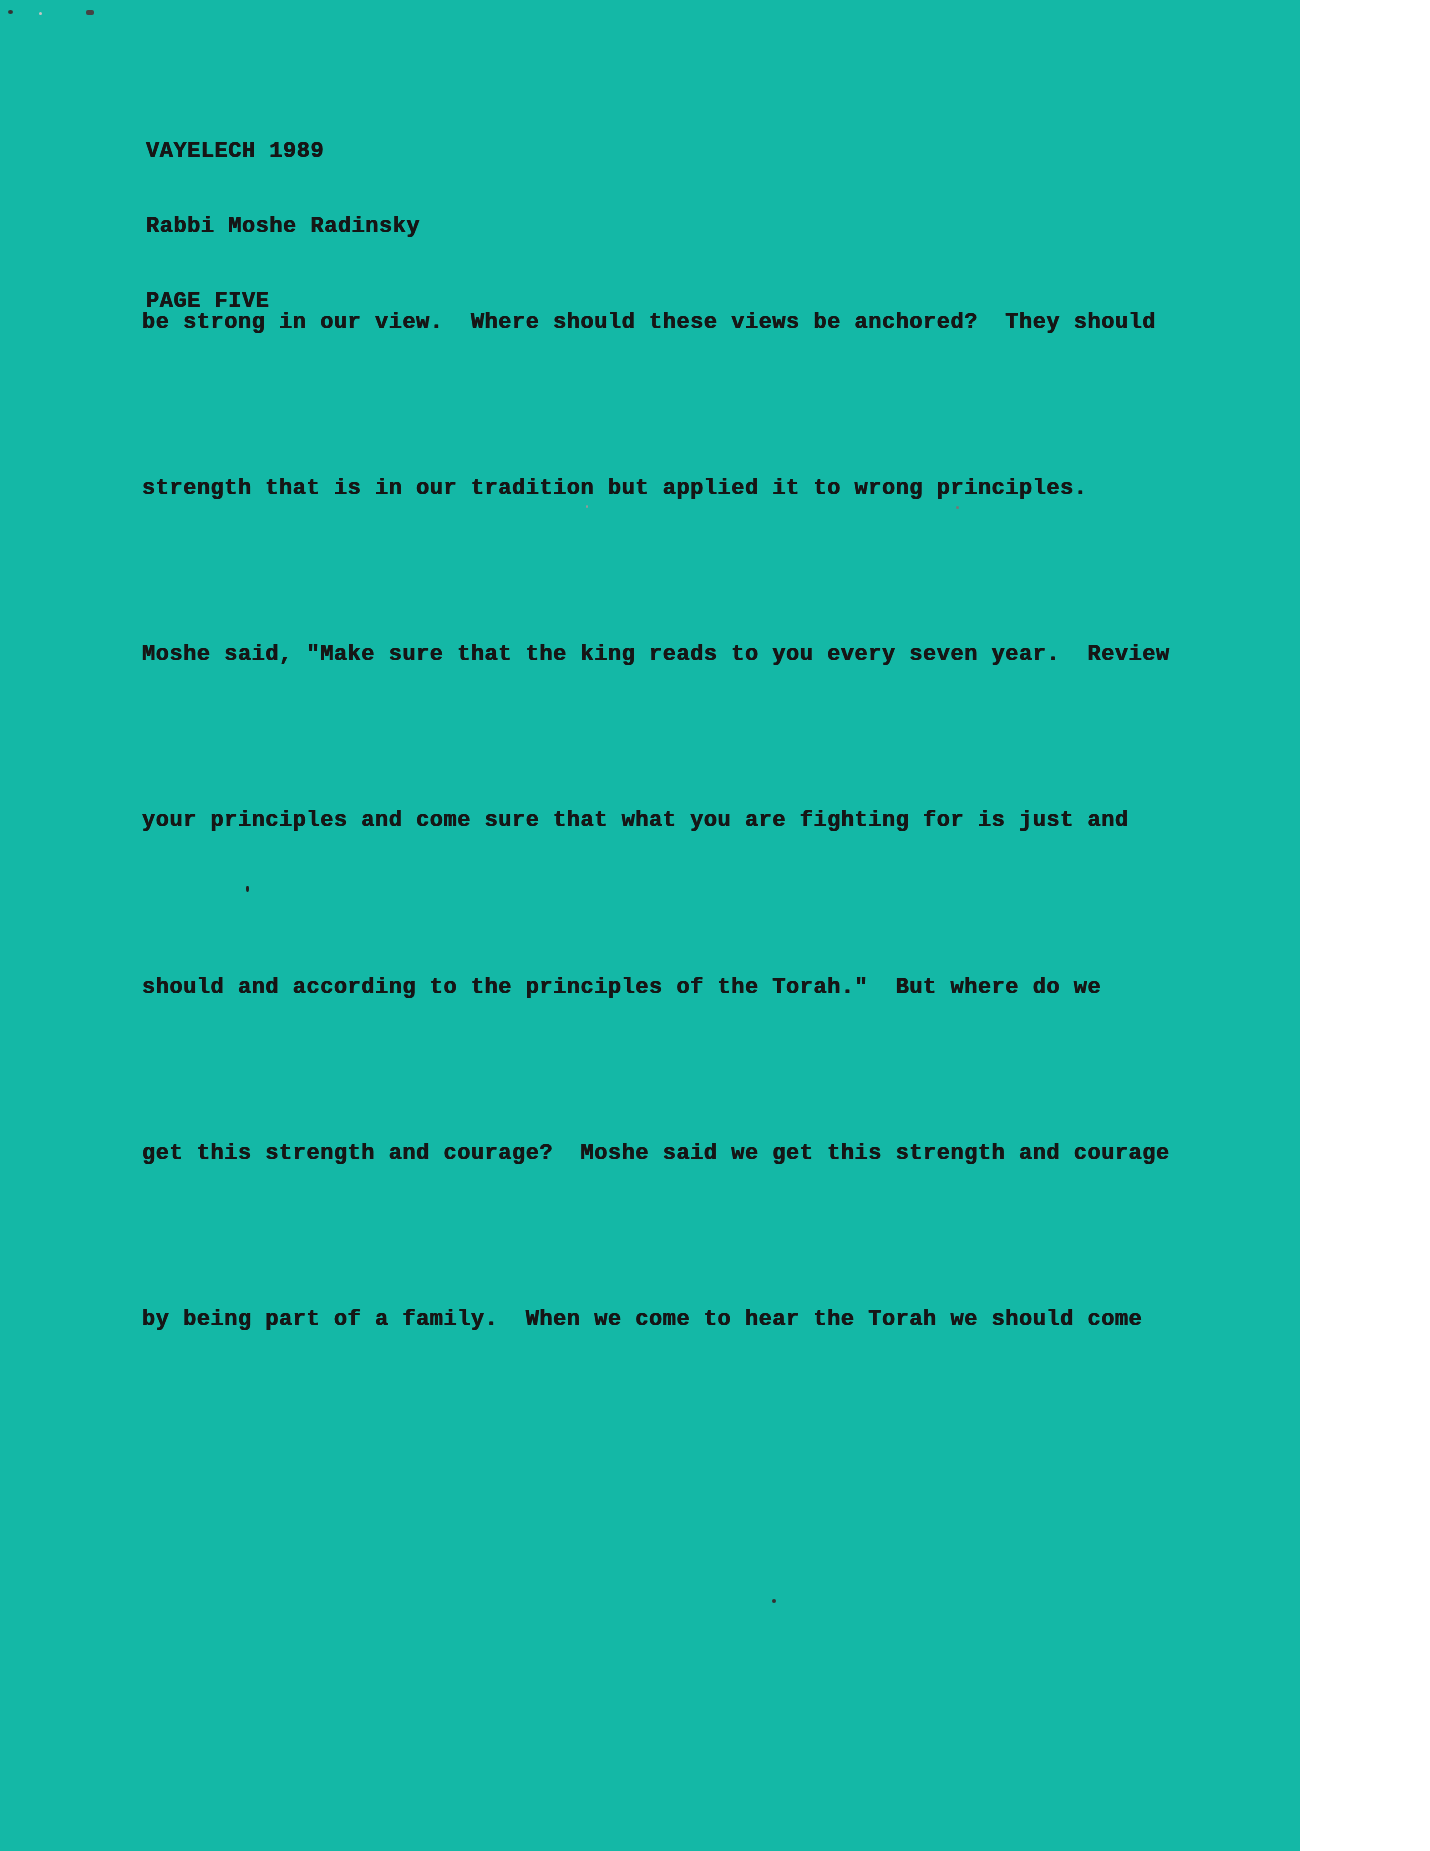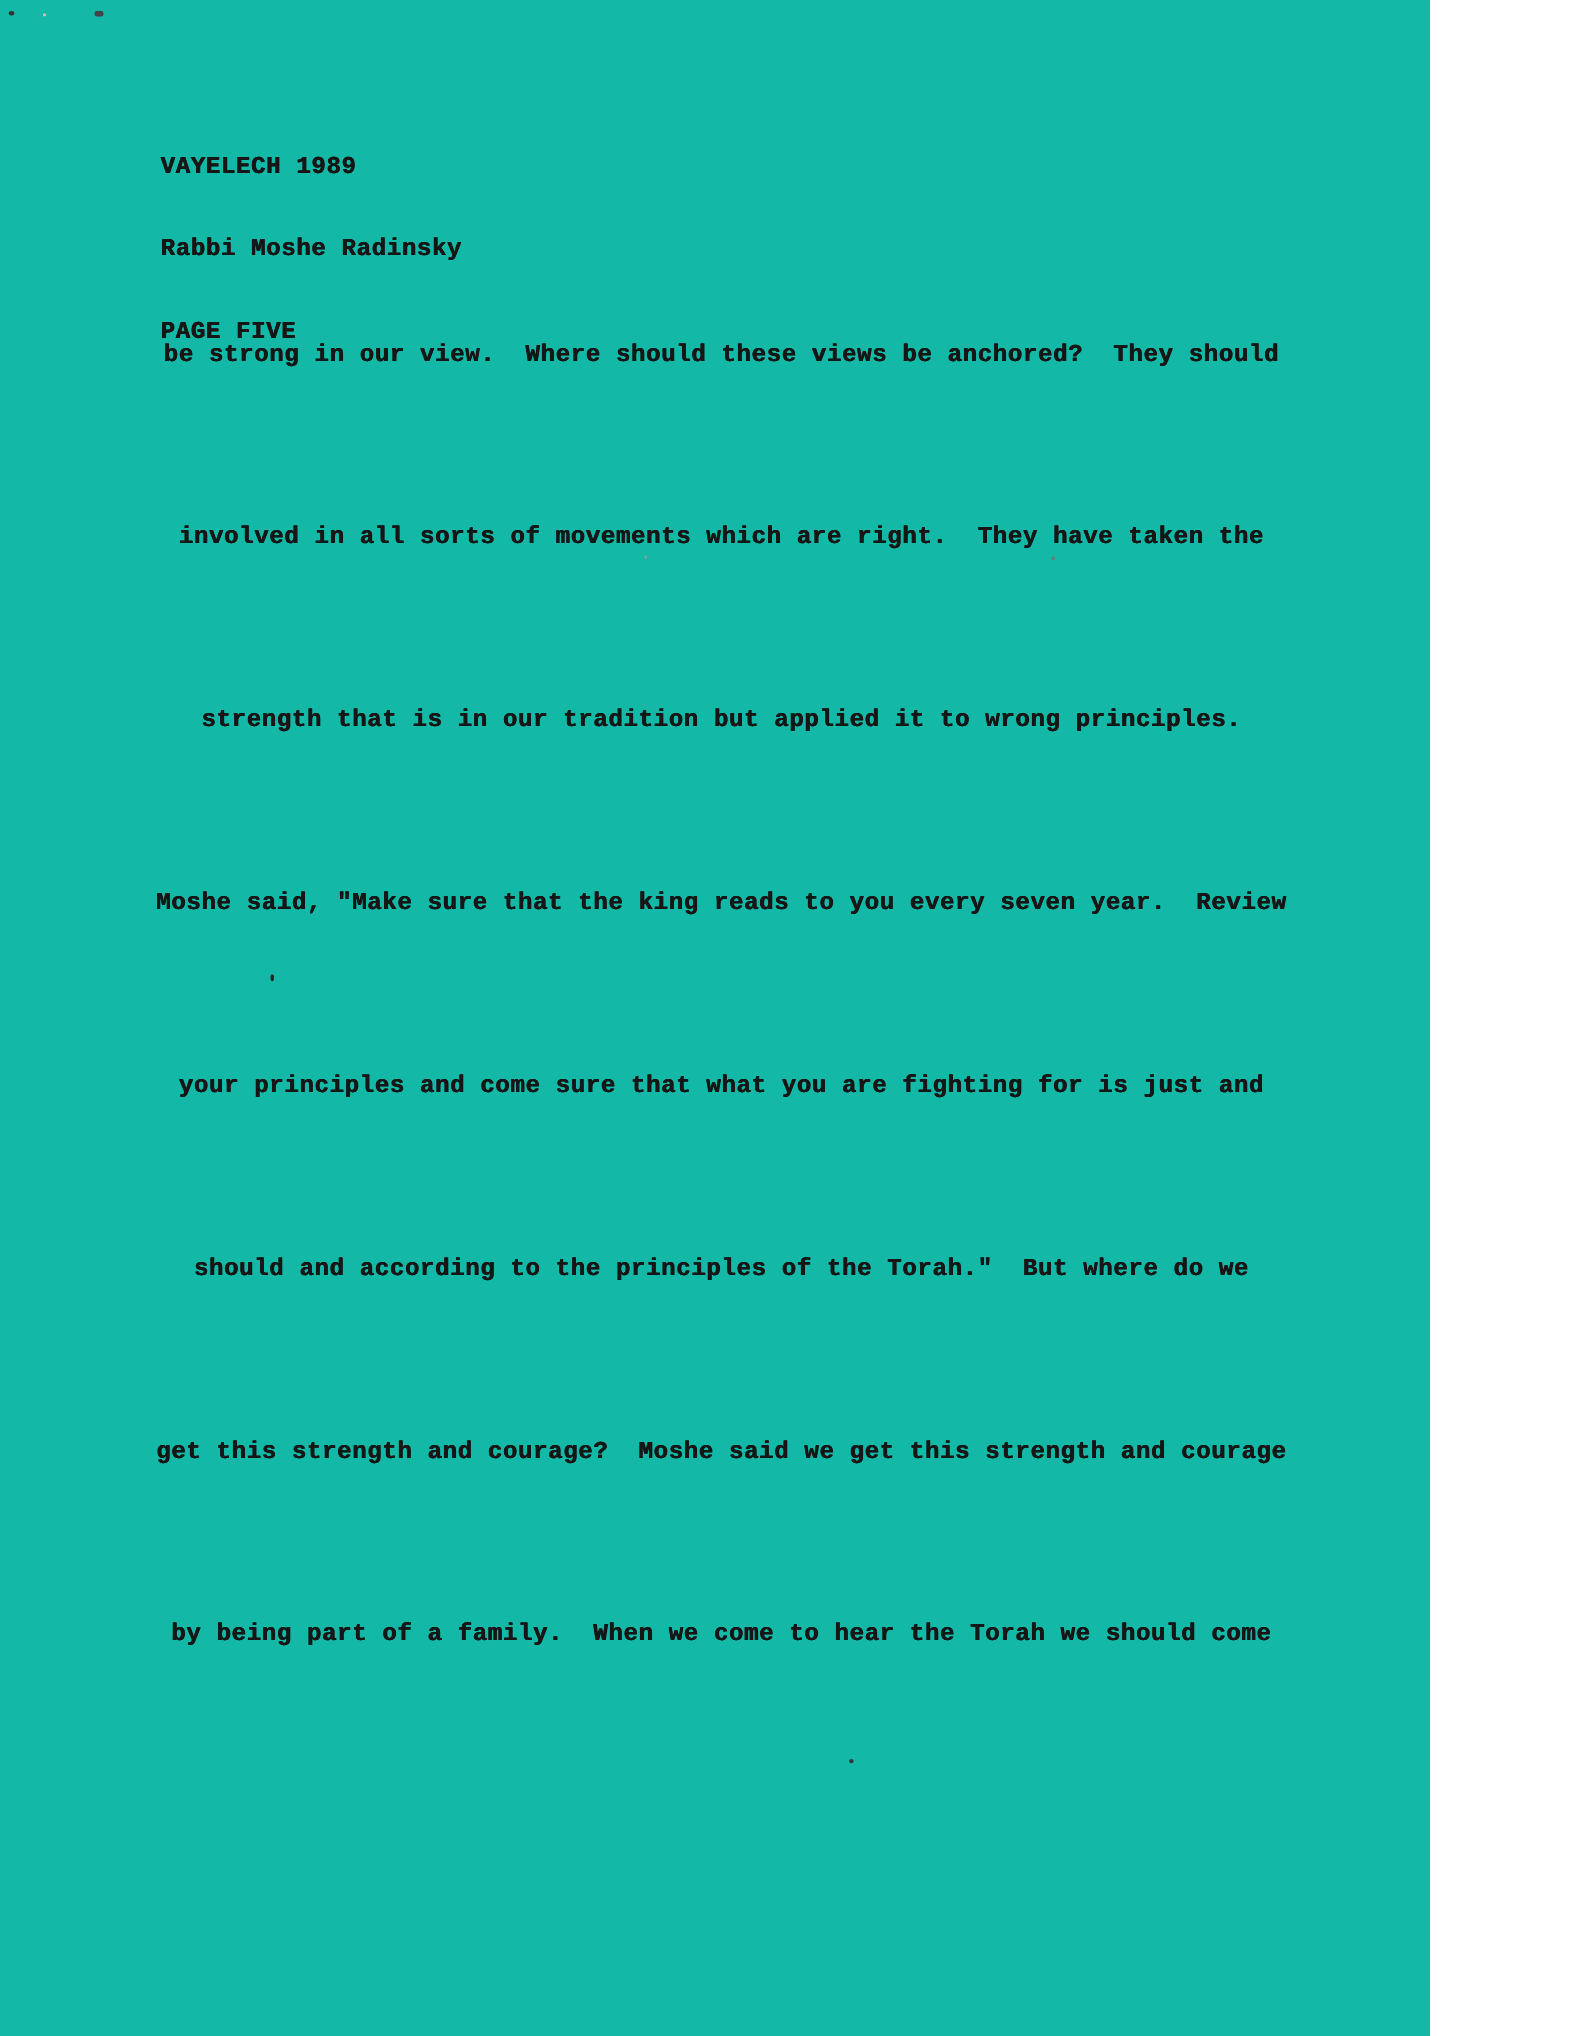--- a/index.html
+++ b/index.html
@@ -33,41 +33,39 @@
     position: absolute;
     left: 142px;
     top: 184px;
     font-size: 22px;
     line-height: 55.4px;
     letter-spacing: 0.5px;
     white-space: pre;
   }
   .bline {
     height: 55.4px;
-    text-align: center;
   }
   .speck {
     position: absolute;
     border-radius: 50%;
   }
 </style>
 </head>
 <body>
 
 <div class="page">
 
   <div class="header typed">
     <div>VAYELECH 1989</div>
     <div>Rabbi Moshe Radinsky</div>
     <div>PAGE FIVE</div>
   </div>
 
   <div class="body-text typed">
     <div class="bline">be strong in our view.  Where should these views be anchored?  They should</div>
-    <div class="bline">involved in all sorts of movements which are right.  They have taken the</div>
     <div class="bline">strength that is in our tradition but applied it to wrong principles.</div>
     <div class="bline">Moshe said, "Make sure that the king reads to you every seven year.  Review</div>
     <div class="bline">your principles and come sure that what you are fighting for is just and</div>
     <div class="bline">should and according to the principles of the Torah."  But where do we</div>
     <div class="bline">get this strength and courage?  Moshe said we get this strength and courage</div>
     <div class="bline">by being part of a family.  When we come to hear the Torah we should come</div>
     
     
     
     

